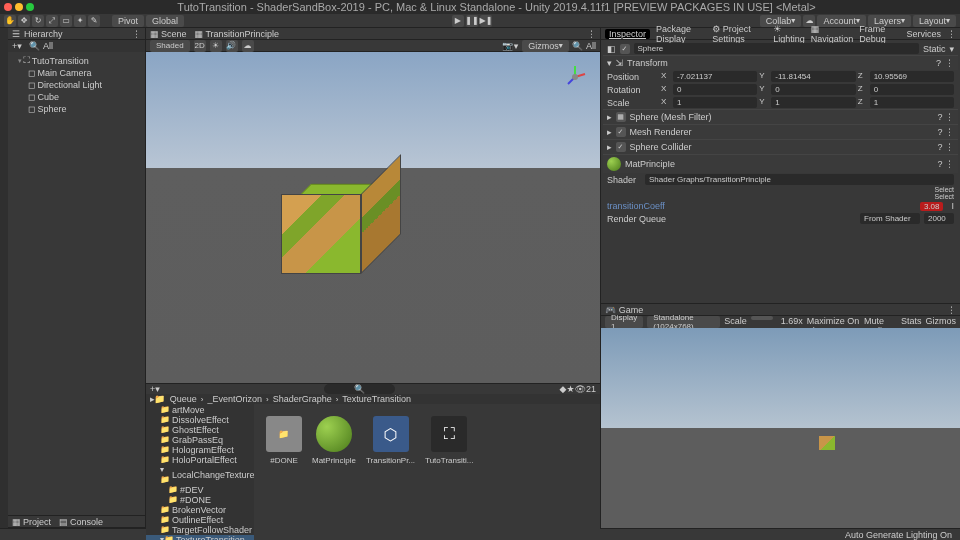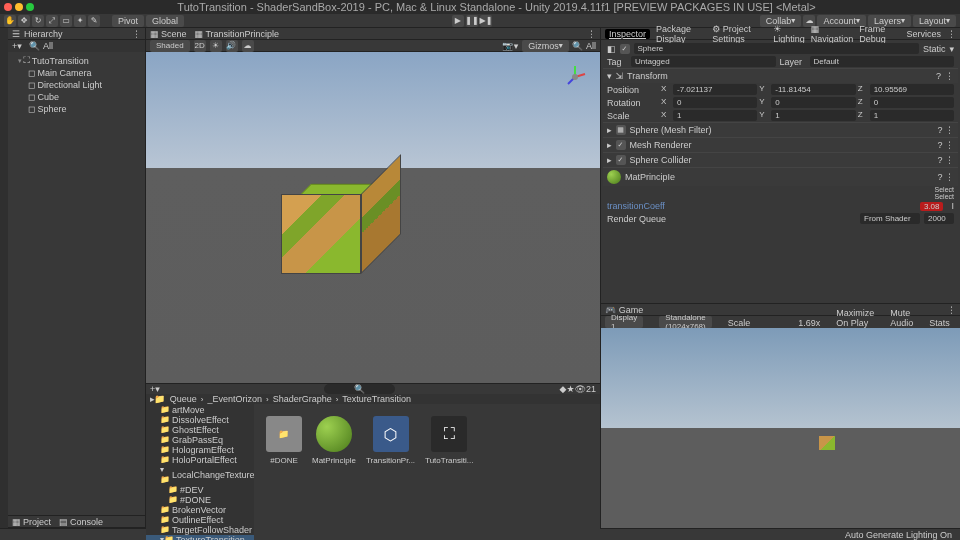--- a/index.html
+++ b/index.html
@@ -42,21 +42,21 @@
 .xyz > div { flex: 1; display: flex; gap: 2px; }
 .xyz-label { width: 10px; font-size: 8px; }
 .comp-header { background: #3a3a3a; padding: 2px 4px; display: flex; align-items: center; gap: 4px; border-top: 1px solid #444; }
 .swatch { width: 28px; height: 28px; border-radius: 2px; margin-left: auto; }
 .swatch.green { background: #5fa82a; }
 .swatch.tan { background: #d4b060; }
 .mat-prop { padding: 4px; display: flex; align-items: center; }
 .coeff-val { background: #b91c1c; padding: 0 4px; border-radius: 2px; font-size: 8px; }
 .game-panel { height: 225px; border-top: 1px solid #222; display: flex; flex-direction: column; }
 .game-tabs { height: 12px; display: flex; align-items: center; padding: 0 4px; font-size: 8px; border-bottom: 1px solid #222; }
-.game-toolbar { height: 12px; display: flex; align-items: flex-end; padding: 0 4px; gap: 16px; font-size: 8px; }
+.game-toolbar { height: 12px; display: flex; align-items: flex-start; padding: 0 4px; gap: 4px; font-size: 8px; }
 .game-view { flex: 1; background: linear-gradient(to bottom, #7d9bb8 0%, #b5c3d0 50%, #5d5d5d 50%); position: relative; }
 .mini-cube { position: absolute; left: 218px; top: 108px; width: 16px; height: 14px; background: linear-gradient(135deg, #c89548 50%, #8ab82e 50%); }
 .bottom { display: flex; height: 145px; border-top: 1px solid #222; }
 .project { width: 590px; display: flex; flex-direction: column; border-top: 1px solid #222; }
 .proj-tabs { height: 12px; display: flex; align-items: center; padding: 0 4px; gap: 8px; border-bottom: 1px solid #222; }
 .proj-search { height: 12px; display: flex; align-items: center; padding: 0 4px; }
 .proj-body { flex: 1; display: flex; }
 .proj-tree { width: 108px; background: #333; overflow: hidden; padding: 1px 0; }
 .proj-item { padding: 0 4px 0 14px; font-size: 8px; display: flex; align-items: center; gap: 2px; line-height: 10px; }
 .proj-item.l2 { padding-left: 22px; }
@@ -265,26 +265,20 @@
       <span>Services</span>
       <span>⋮</span>
     </div>
     <div class="insp-body">
       <div class="insp-row">
         <span>◧</span>
         <span class="checkbox">✓</span>
         <span class="field">Sphere</span>
         <span>Static</span> ▾
       </div>
-      <div class="insp-row">
-        <span style="width:20px;">Tag</span>
-        <span class="field">Untagged</span>
-        <span style="width:26px;">Layer</span>
-        <span class="field">Default</span>
-      </div>
 
       <div class="comp-header">
         <span class="tri">▾</span>
           <span>⇲</span>
         <span>Transform</span>
         <div class="spacer"></div>
           <span>?</span> 
           <span>⋮</span>
       </div>
       <div class="insp-row">
@@ -360,20 +354,24 @@
           <div class="spacer"></div>
           <span>? ⋮</span>
         </div>
 
       <div class="comp-header">
         <span style="width:14px;height:14px;border-radius:50%;background:radial-gradient(circle at 30% 30%,#9dd050,#4a7a1a);"></span>
         <span>MatPrincipIe</span>
         <div class="spacer"></div>
           <span>? ⋮</span>
       </div>
+      <div class="insp-row">
+        <span style="width:34px;">Shader</span>
+        <span class="field">Shader Graphs/TransitionPrinciple</span>
+      </div>
 
       <div style="text-align:right;padding-right:4px;font-size:7px;">Select</div>
       <div style="text-align:right;padding-right:4px;font-size:7px;">Select</div>
 
       <div class="insp-row">
         <span style="color:#6a8fc4;">transitionCoeff</span>
         <div class="spacer"></div>
         <span class="coeff-val">3.08</span>
         <span style="margin-left:4px;">I</span>
       </div>

